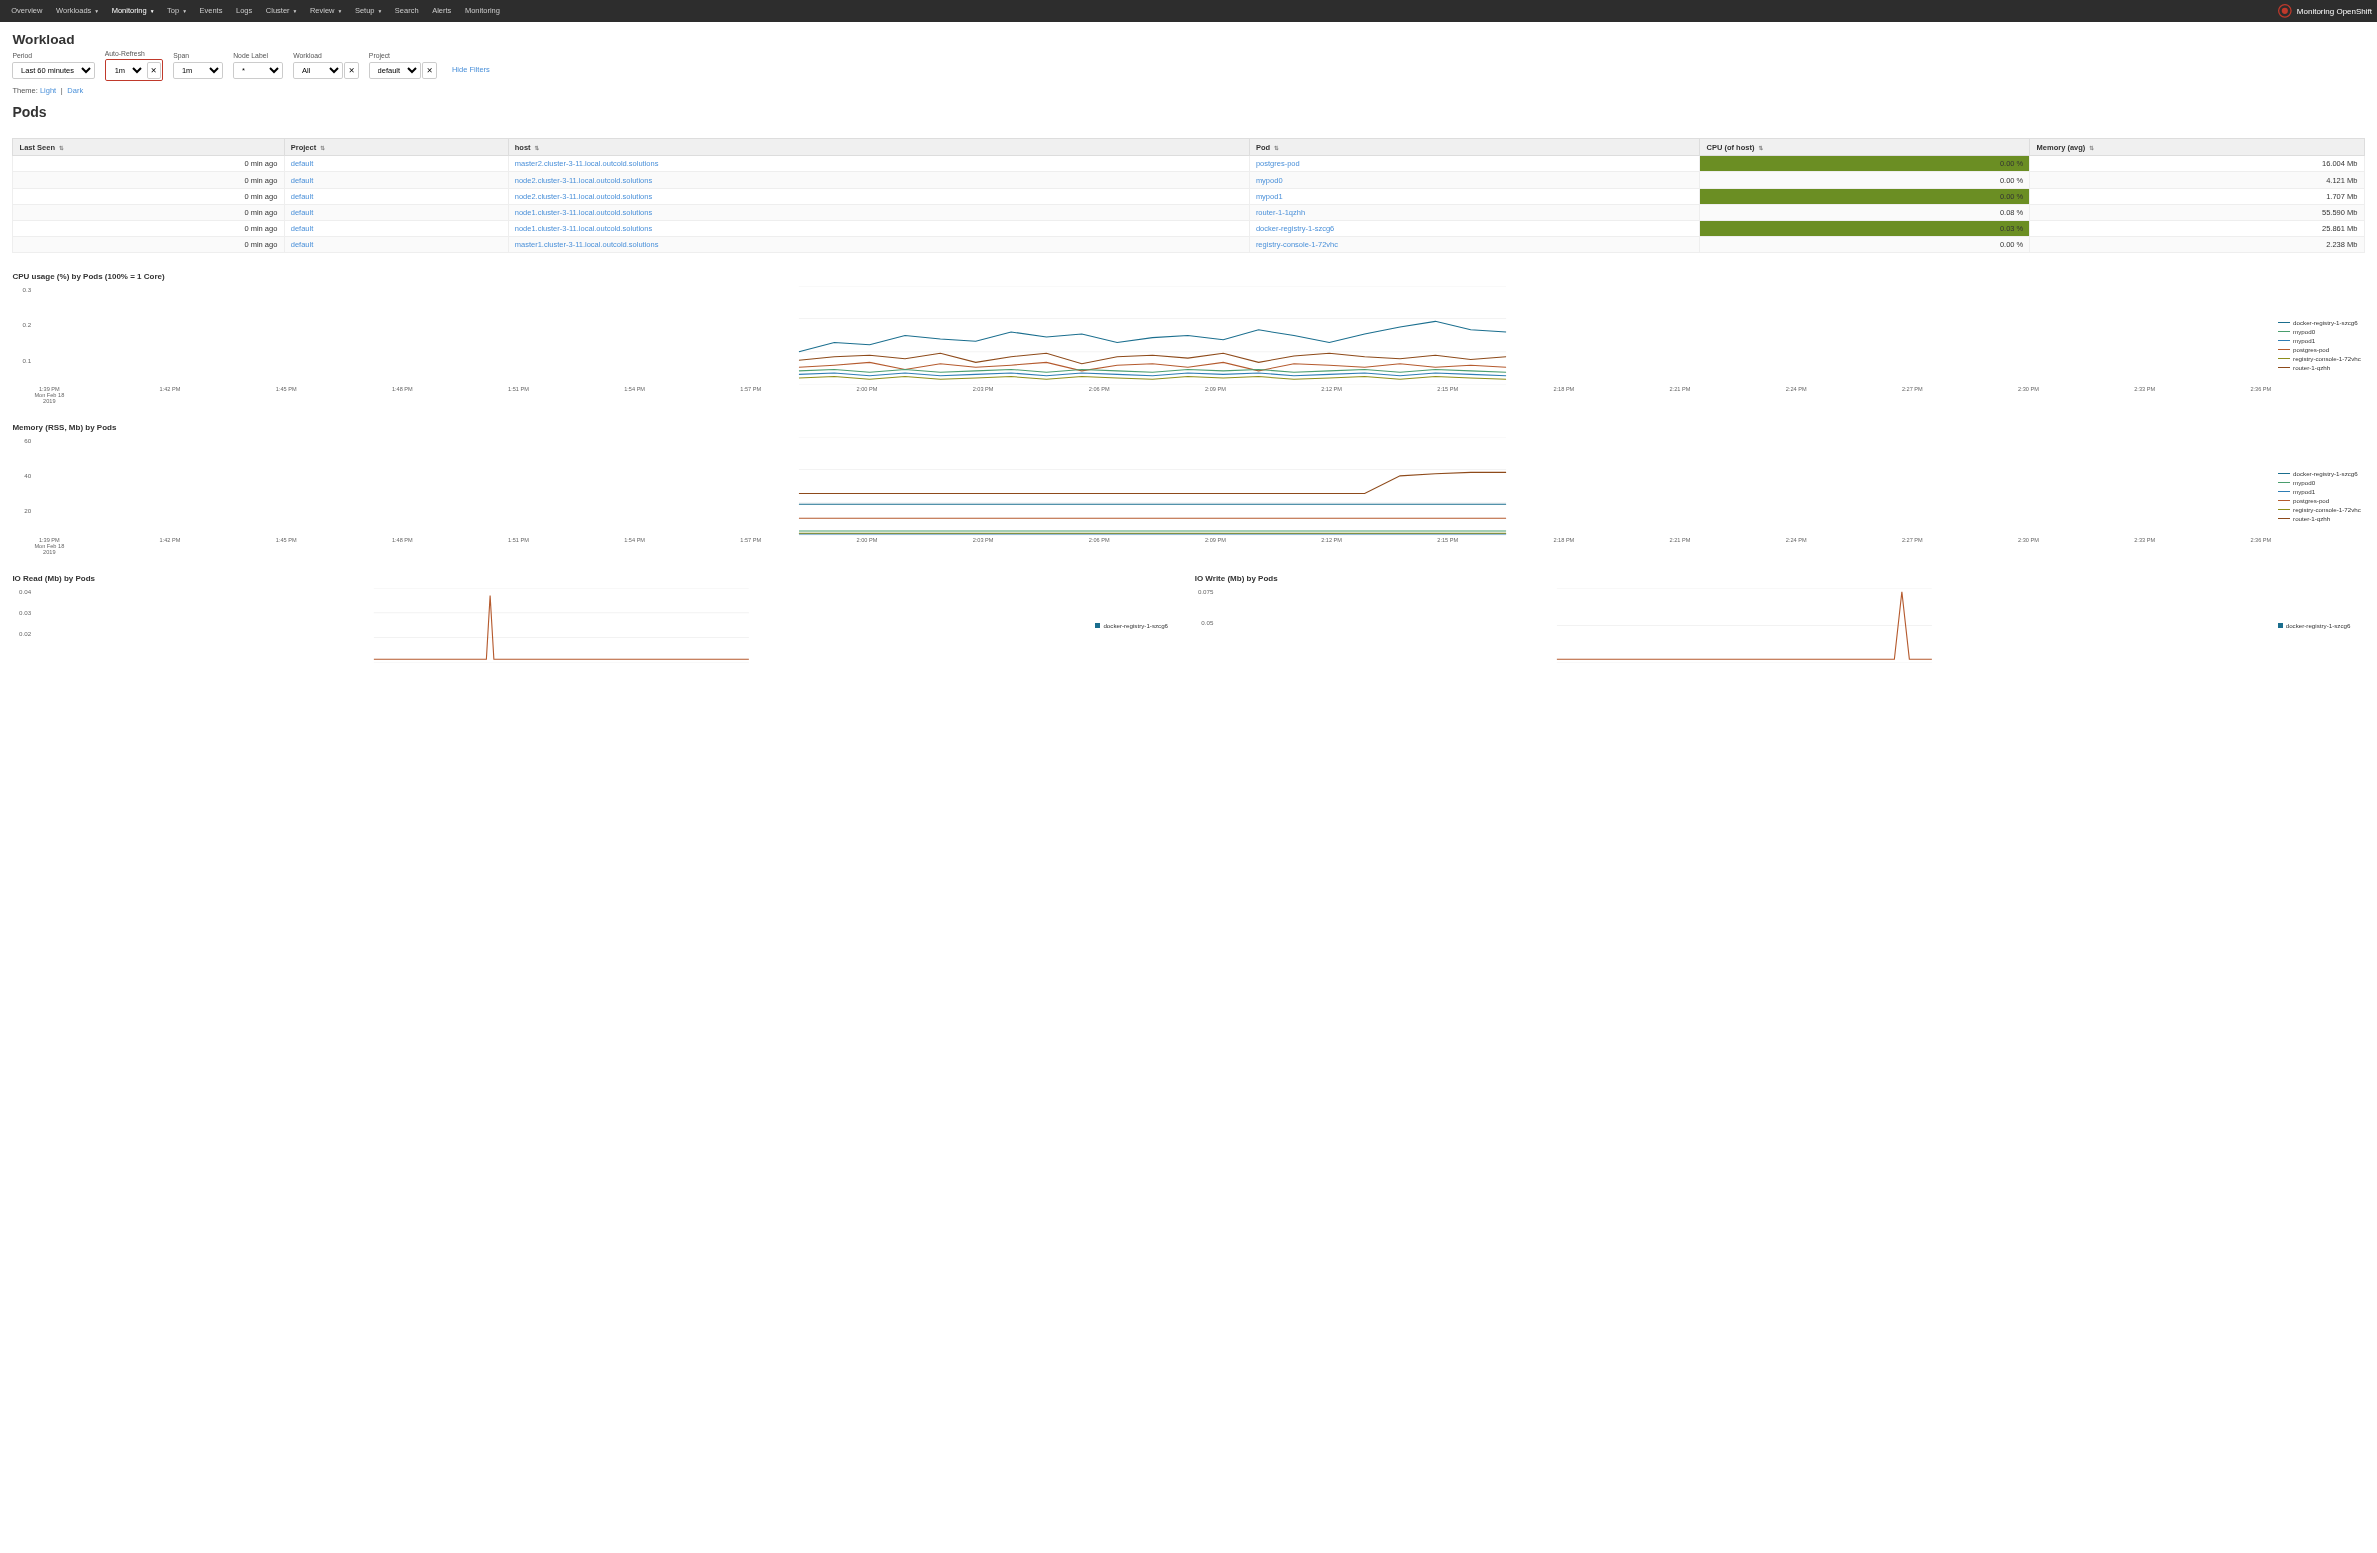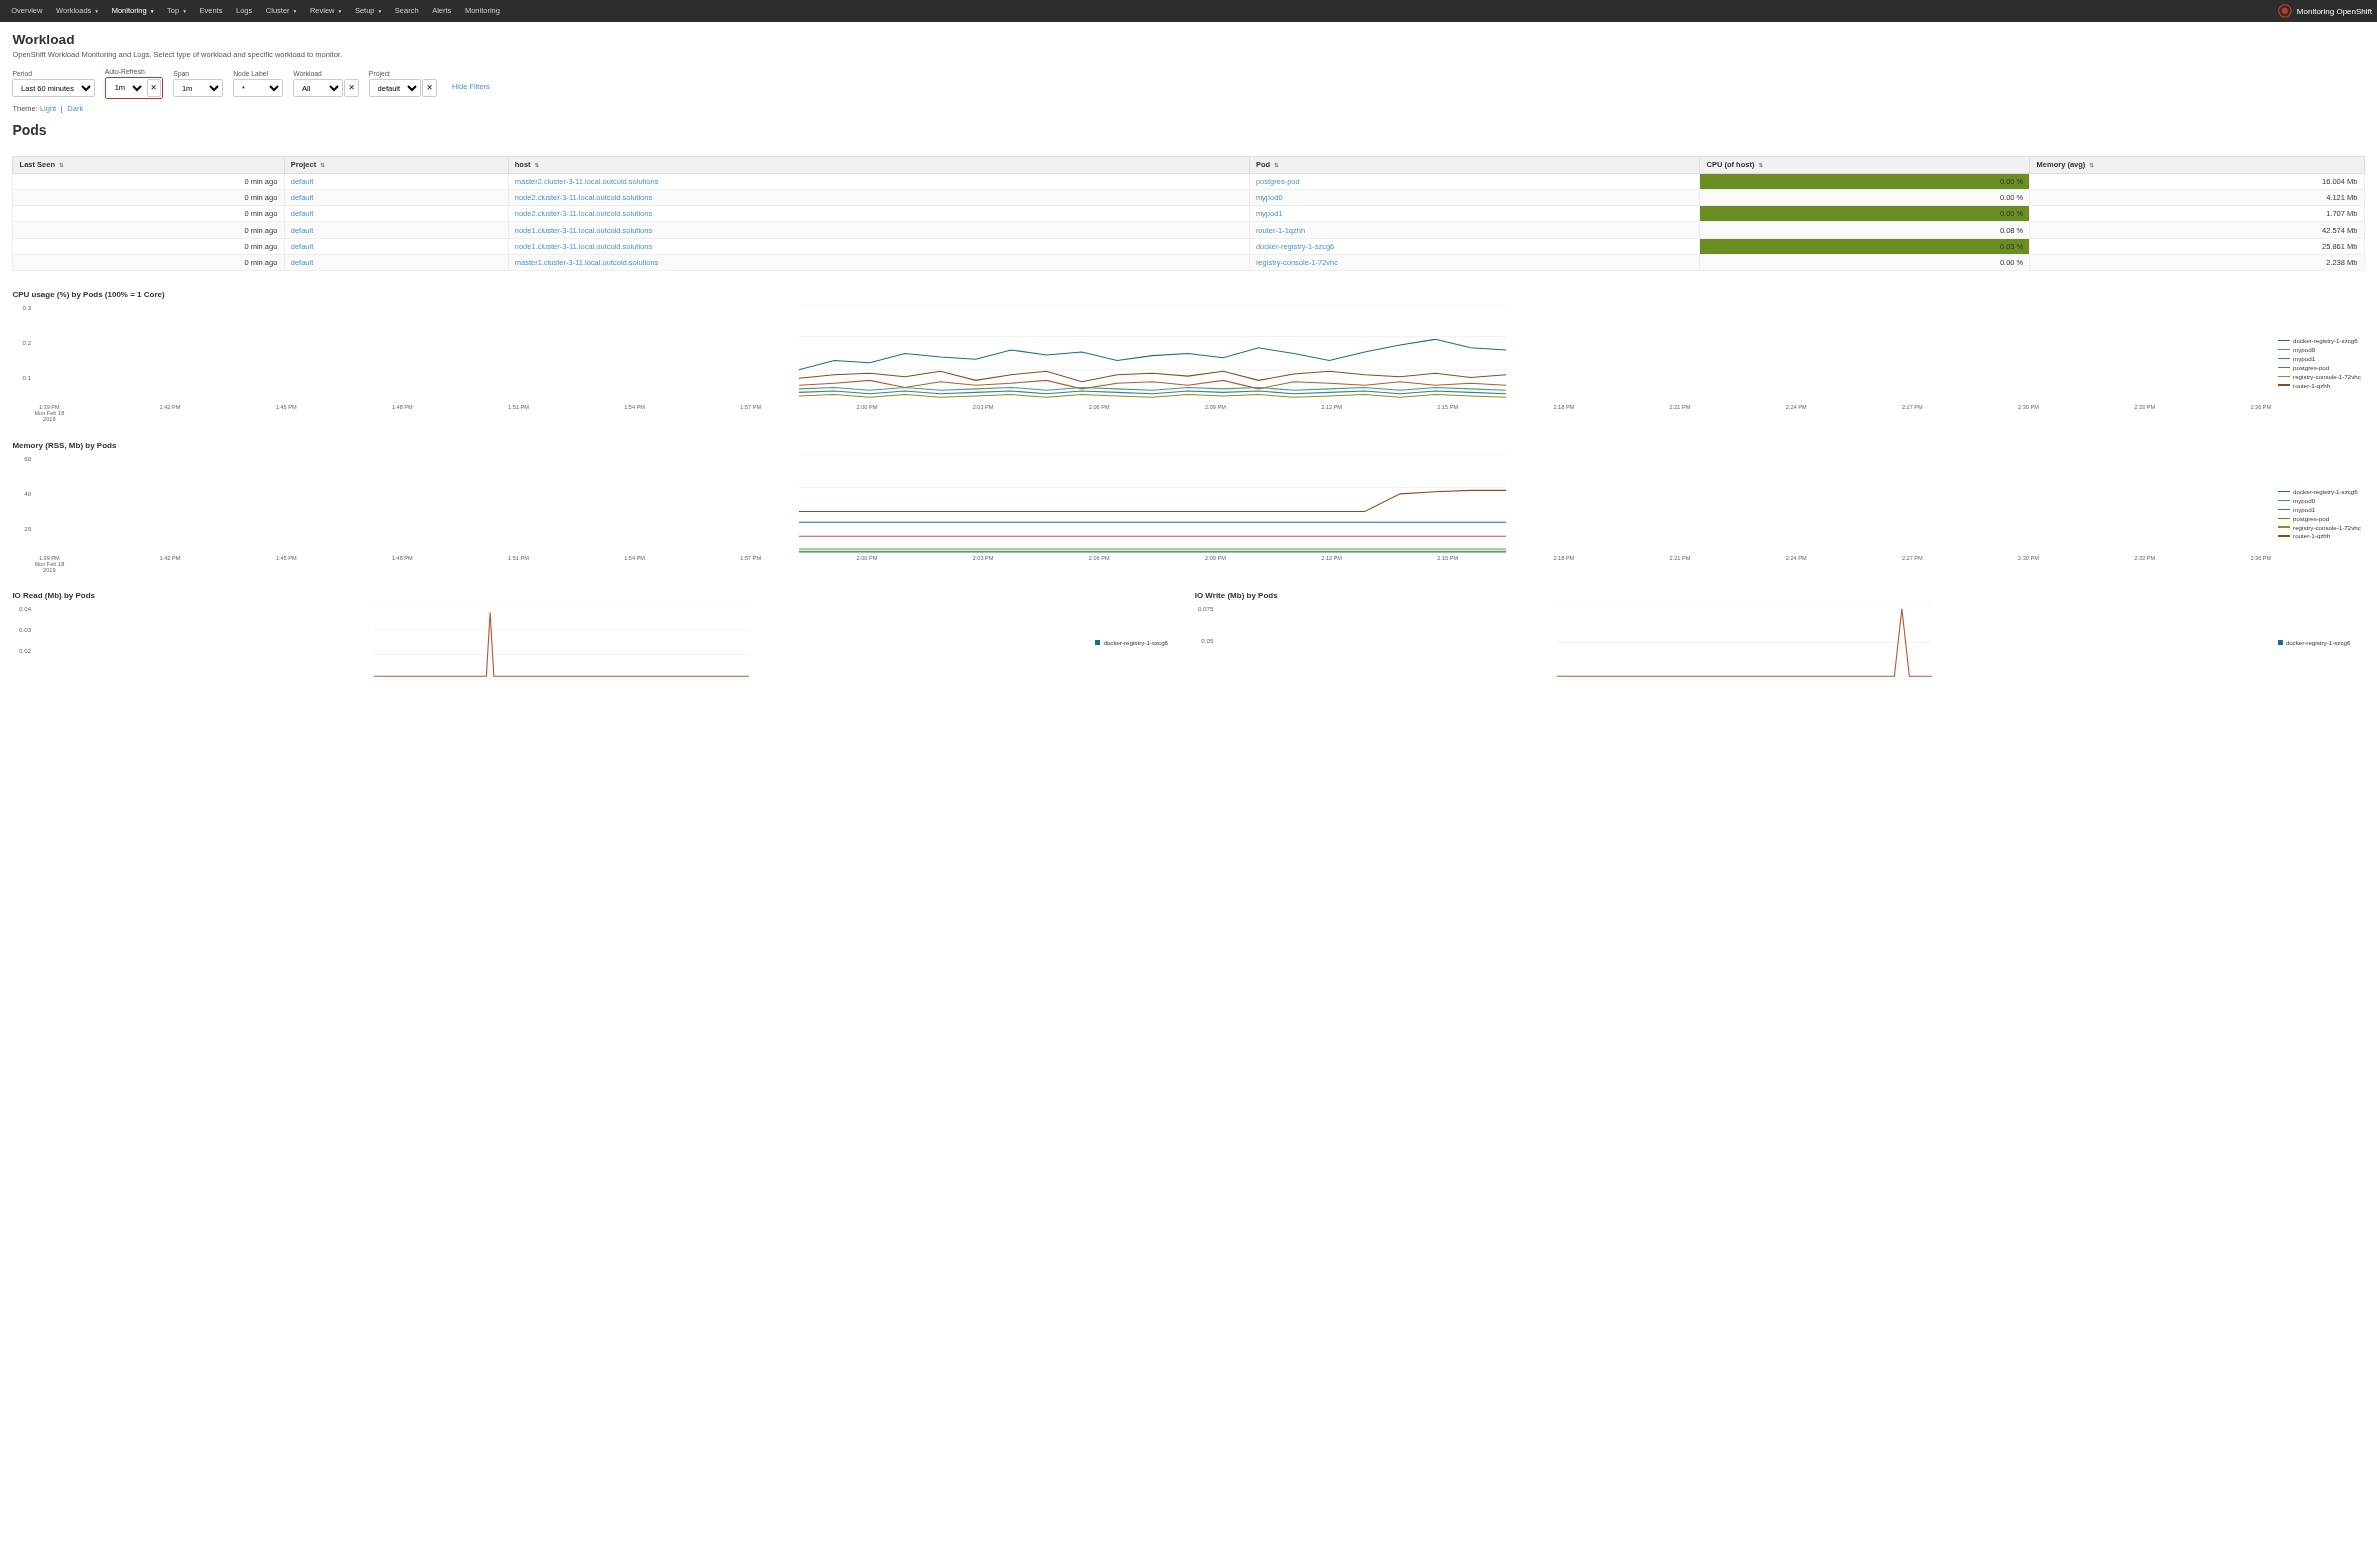--- a/index.html
+++ b/index.html
@@ -273,21 +273,20 @@
     <svg class="nav-logo" viewBox="0 0 22 22">
       <circle cx="11" cy="11" r="10" fill="none" stroke="#c0392b" stroke-width="2"></circle>
       <circle cx="11" cy="11" r="5" fill="#c0392b"></circle>
     </svg>
     <span>Monitoring OpenShift</span>
   </div>
 </nav>
 
 <div class="main-content">
   <h1 class="page-title">Workload</h1>
-  <p class="page-subtitle">OpenShift Workload Monitoring and Logs. Select type of workload and specific workload to monitor.</p>
 
   <div class="filters-row">
     <div class="filter-group">
       <span class="filter-label">Period</span>
       <div class="filter-control">
         <select class="filter-select filter-select-wide">
           <option>Last 60 minutes</option>
           <option>Last 30 minutes</option>
           <option>Last 2 hours</option>
         </select>
@@ -392,21 +391,21 @@
       <td class="link-cell"><a href="#" style="color:#4a90d9;text-decoration:none;">mypod1</a></td>
       <td class="cpu-cell">0.00 %</td>
       <td class="memory-cell">1.707 Mb</td>
     </tr>
           <tr>
       <td style="text-align:right;">0 min ago</td>
       <td class="link-cell"><a href="#" style="color:#4a90d9;text-decoration:none;">default</a></td>
       <td class="link-cell"><a href="#" style="color:#4a90d9;text-decoration:none;">node1.cluster-3-11.local.outcold.solutions</a></td>
       <td class="link-cell"><a href="#" style="color:#4a90d9;text-decoration:none;">router-1-1qzhh</a></td>
       <td class="cpu-cell">0.08 %</td>
-      <td class="memory-cell">42.574 Mb</td>
+      <td class="memory-cell">55.590 Mb</td>
     </tr>
           <tr>
       <td style="text-align:right;">0 min ago</td>
       <td class="link-cell"><a href="#" style="color:#4a90d9;text-decoration:none;">default</a></td>
       <td class="link-cell"><a href="#" style="color:#4a90d9;text-decoration:none;">node1.cluster-3-11.local.outcold.solutions</a></td>
       <td class="link-cell"><a href="#" style="color:#4a90d9;text-decoration:none;">docker-registry-1-szcg6</a></td>
       <td class="cpu-cell">0.03 %</td>
       <td class="memory-cell">25.861 Mb</td>
     </tr>
           <tr>

